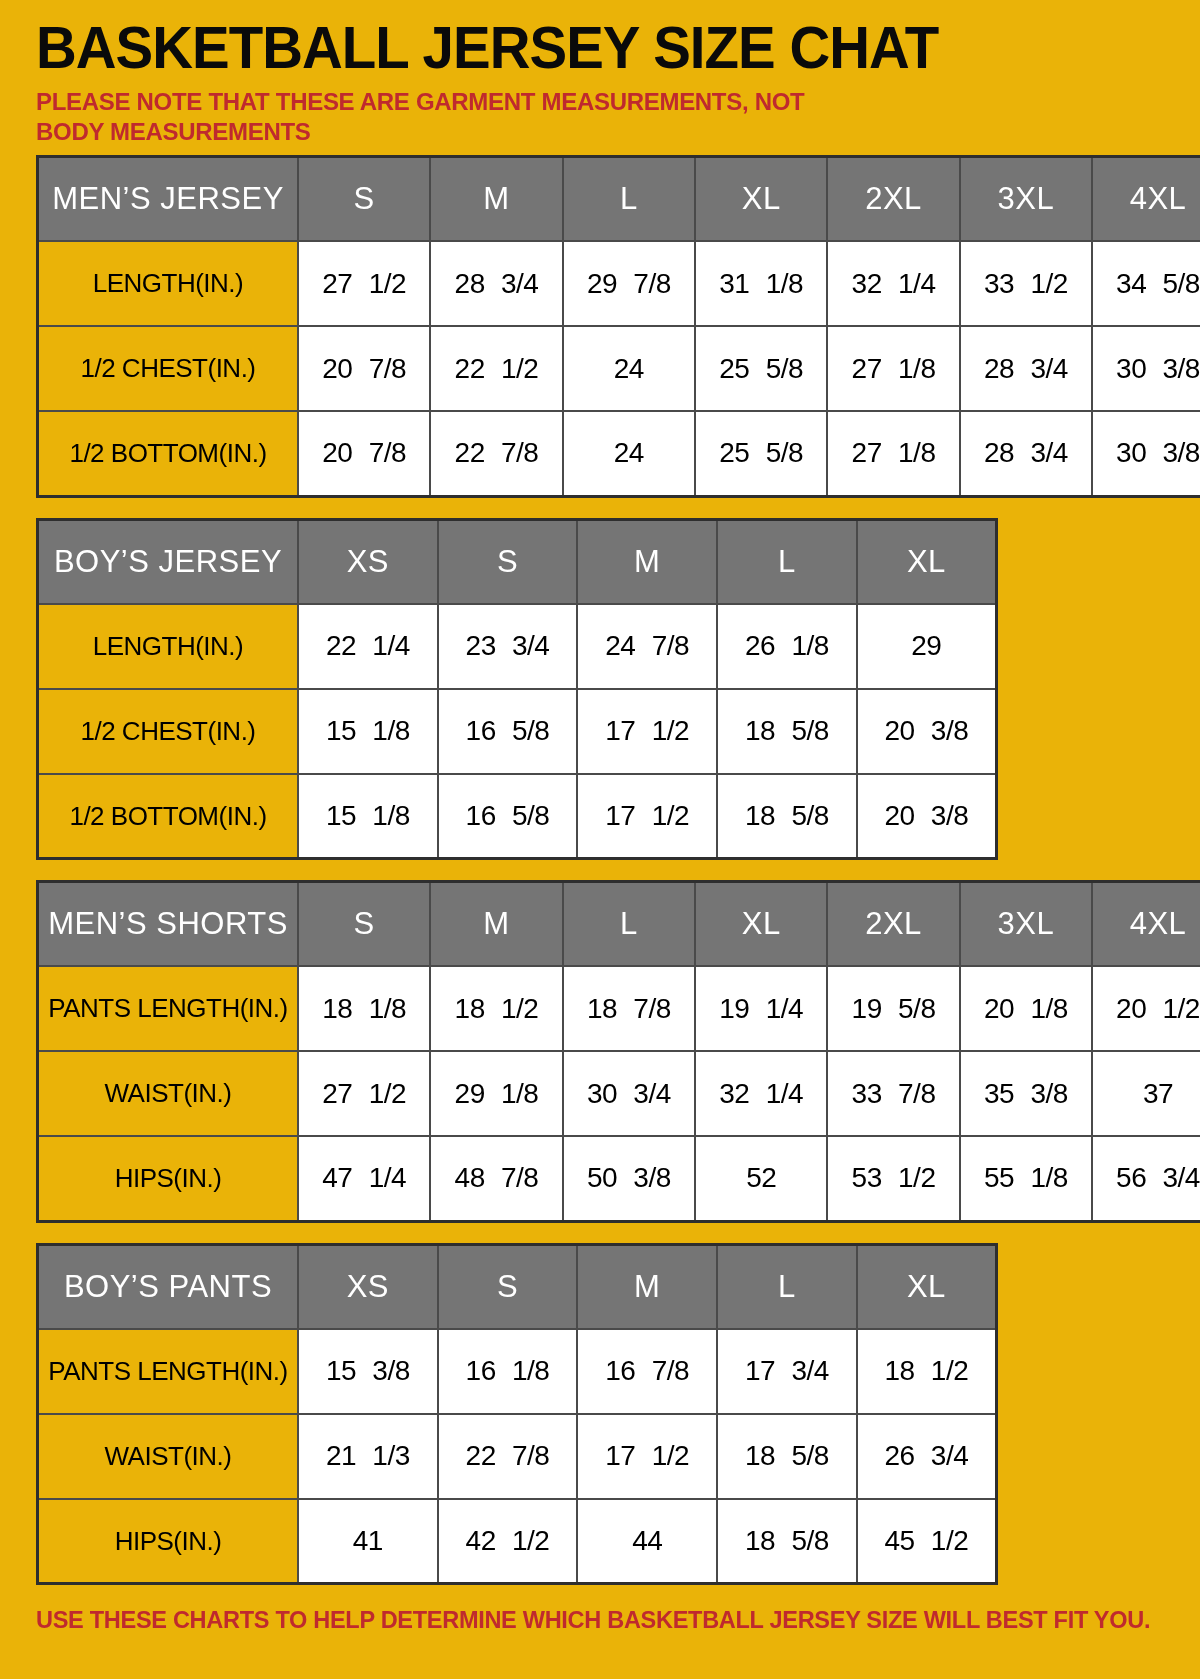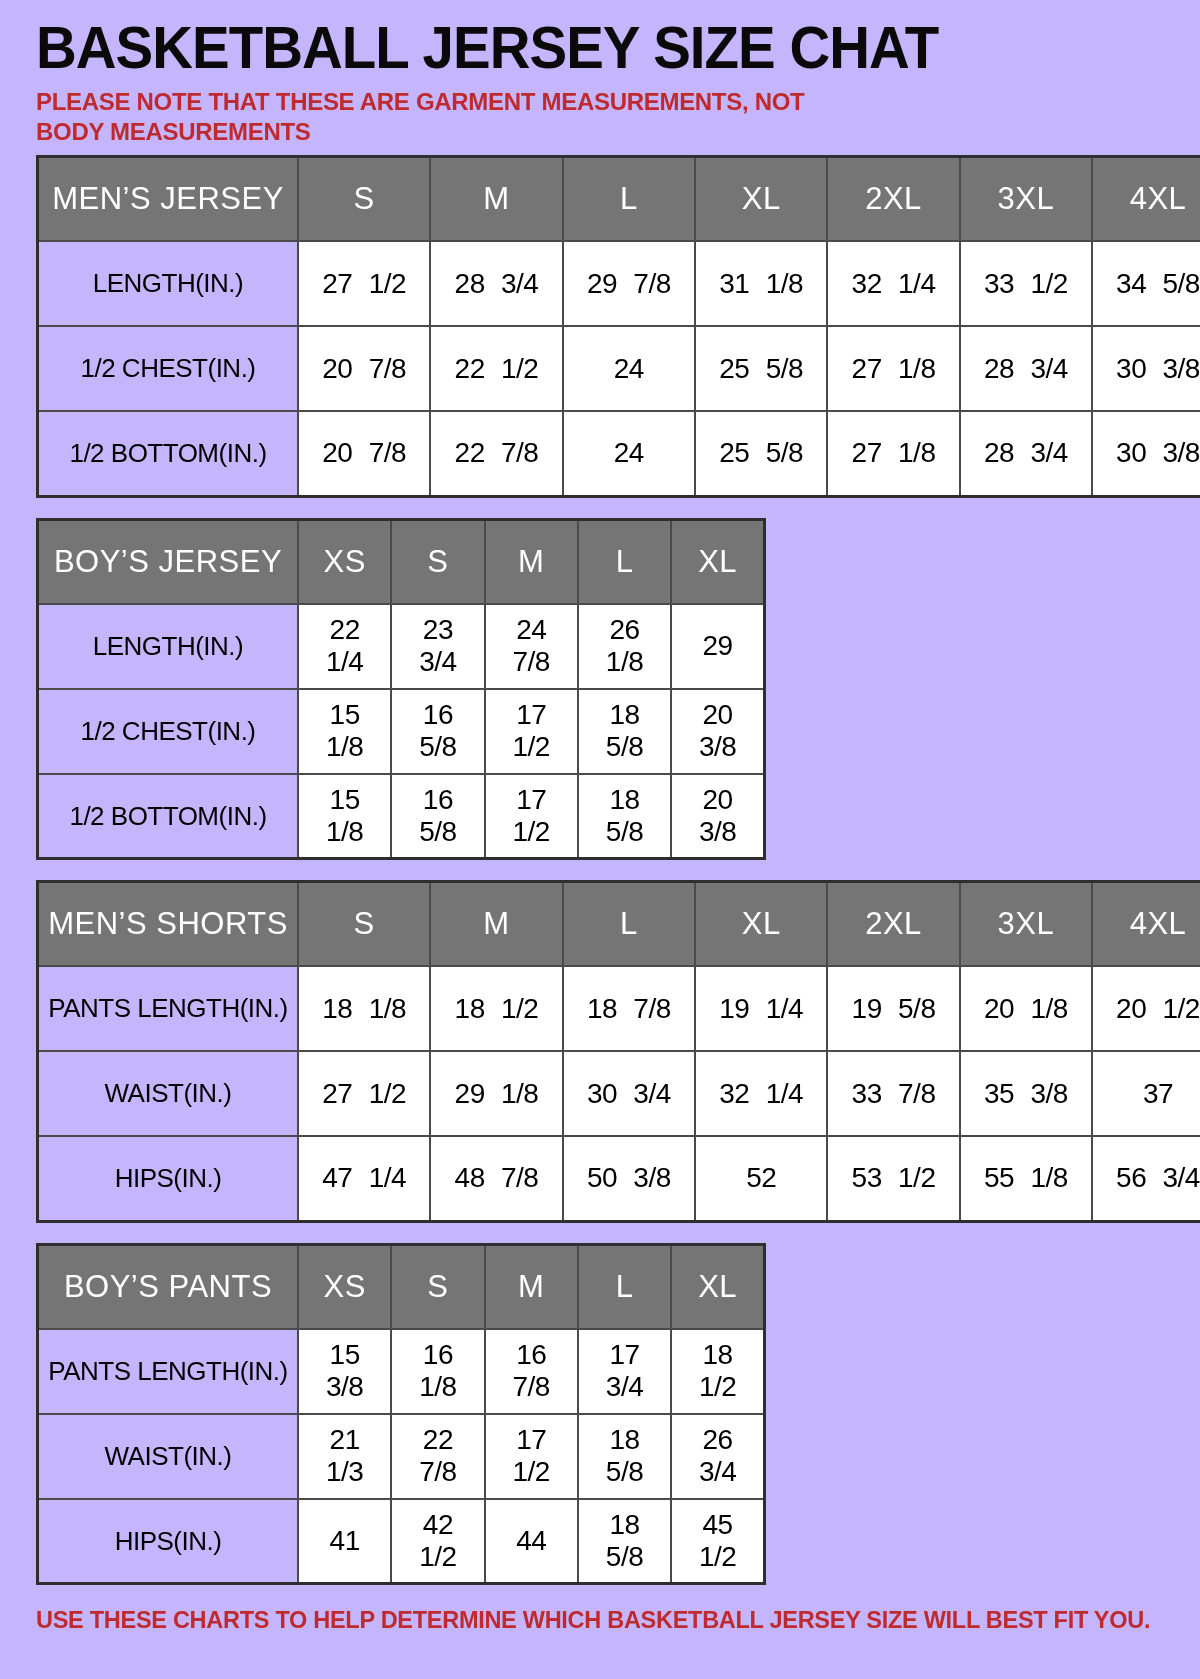--- a/index.html
+++ b/index.html
@@ -1,21 +1,21 @@
 <!DOCTYPE html>
 <html><head>
 <meta charset="utf-8">
 <style>
   html, body { margin: 0; padding: 0; background: #ffffff; }
   .page {
     width: 1200px;
     height: 1679px;
     box-sizing: border-box;
     padding: 12px 36px 8px 36px;
-    background: #c4b5fd;
+    background: #eab308;
     font-family: "Liberation Sans", sans-serif;
     color: #000;
     overflow: hidden;
   }
   .page-title {
     font-size: 60px;
     font-weight: 700;
     letter-spacing: -1px;
     line-height: 1.12;
     color: #0a0a0a;
@@ -34,21 +34,21 @@
   .note-top { max-width: 810px; margin-bottom: 8px; }
   .note-bottom { margin-top: 16px; white-space: nowrap; transform: scaleX(0.98); transform-origin: left center; }
 
   .table-host { margin-bottom: 20px; }
   table.size-table {
     border-collapse: collapse;
     table-layout: fixed;
     border: 3px solid #2e2e2e;
   }
   table.size-table.wide { width: 1190px; }
-  table.size-table.narrow { width: 730px; }
+  table.size-table.narrow { width: 962px; }
   .size-table th, .size-table td {
     border: 2px solid #4a4a4a;
     text-align: center;
     vertical-align: middle;
     padding: 0 4px;
     overflow: hidden;
   }
   .size-table th {
     background: #757575;
     color: #ffffff;

